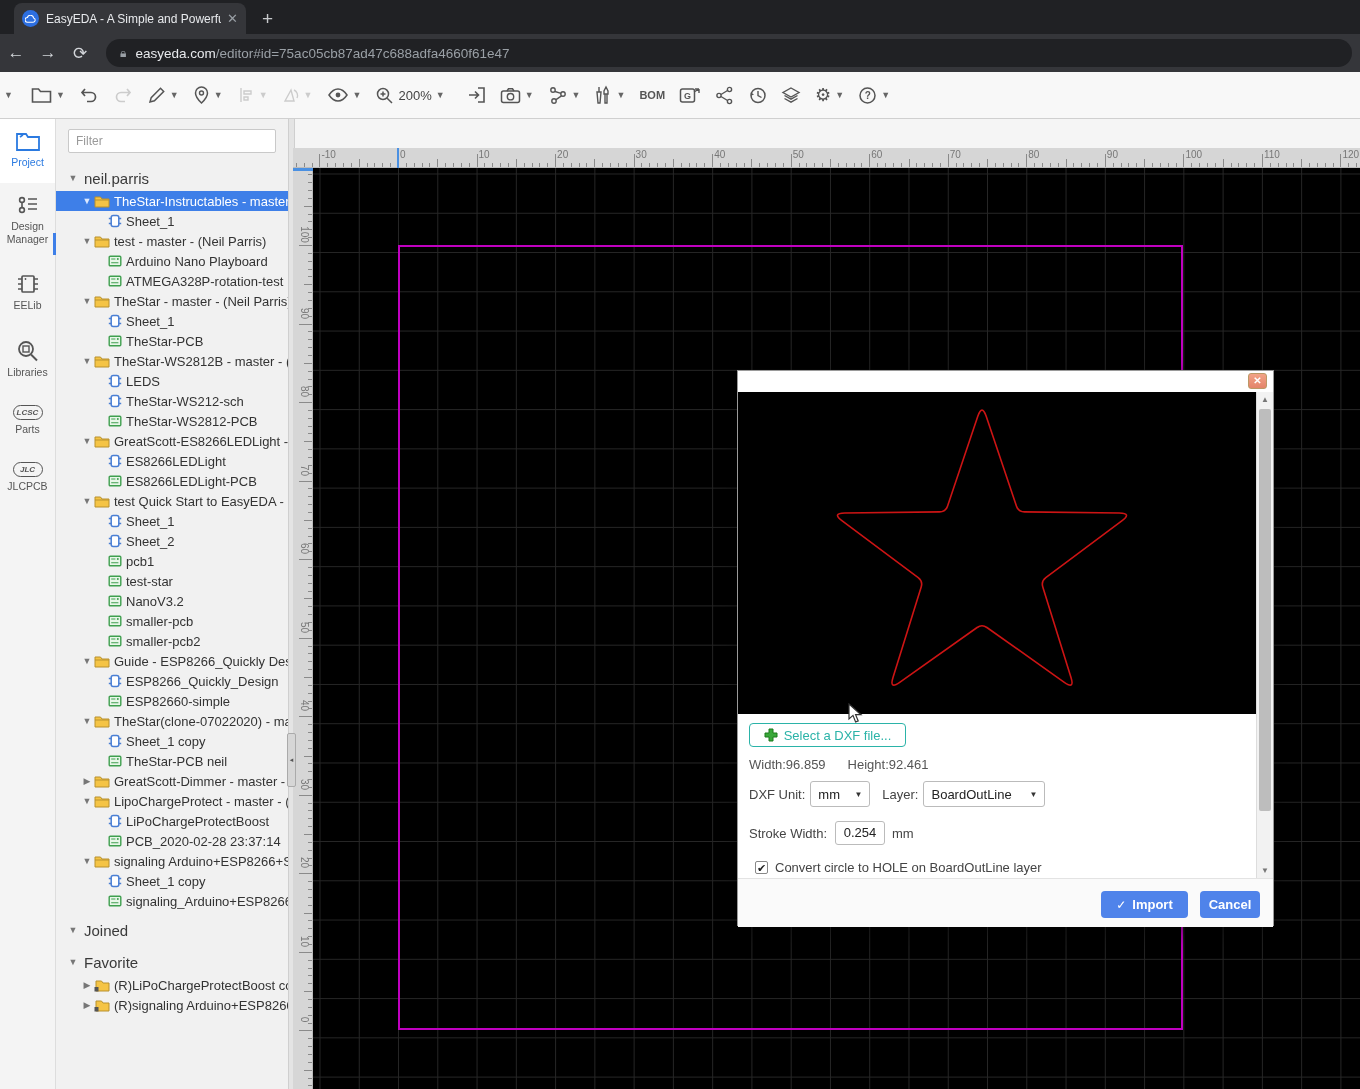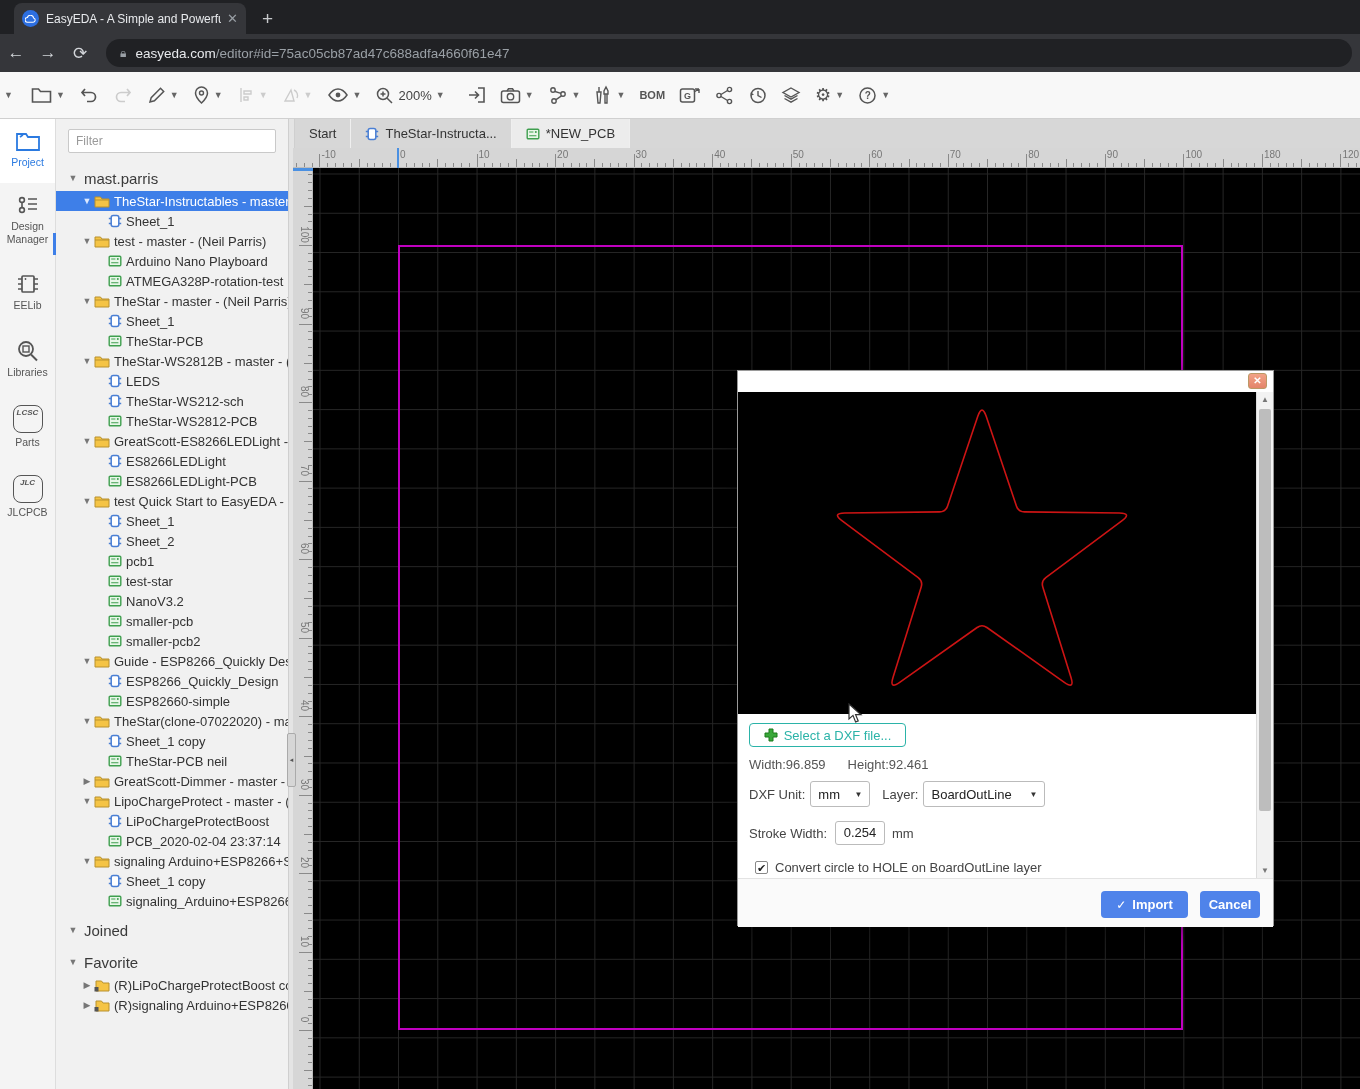--- a/index.html
+++ b/index.html
@@ -33,21 +33,21 @@
   .caret.dis{color:#ccc;}
   .tbtxt{font-size:13px;color:#444;margin-left:4px;}
   .bomtxt{font-size:11px;font-weight:bold;color:#555;}
   .gearglyph{font-size:18px;line-height:18px;}
 
   
   #rail{left:0;top:119px;width:56px;height:970px;background:#f4f4f4;border-right:1px solid #ddd;}
   .railitem{width:100%;padding:12px 0 14px 0;text-align:center;color:#555;font-size:10.5px;line-height:1.25;}
   .railitem.active{background:#fff;color:#2b7ae0;}
   .railitem svg{display:block;margin:0 auto 3px auto;}
-  .railoval{display:block;margin:0 auto 3px auto;width:30px;height:28px;border:1.5px solid #555;border-radius:8px;font-size:8px;font-weight:bold;font-style:italic;color:#555;line-height:13px;}
+  .railoval{display:block;margin:0 auto 3px auto;width:30px;height:15px;border:1.5px solid #555;border-radius:8px;font-size:8px;font-weight:bold;font-style:italic;color:#555;line-height:13px;}
   #panel-indicator{left:53px;top:233px;width:3px;height:22px;background:#3e7fe8;}
 
   
   #panel{left:56px;top:119px;width:232px;height:970px;background:#f1f1f1;overflow:hidden;}
   #wsrow{display:flex;align-items:center;padding:14px 10px 0 12px;font-size:13.5px;color:#444;}
   #wsdrop{margin-left:22px;color:#333;}
   #wsdrop .caret{font-size:9px;color:#444;}
   #filter{margin:10px 10px 0 12px;width:208px;height:24px;border:1px solid #c9c9c9;border-radius:2px;background:#fff;font-size:12px;color:#333;padding:0 7px;}
   #filter::placeholder{color:#9a9a9a;}
   #tree{margin-top:12px;}
@@ -291,21 +291,21 @@
       <div class="railitem"><span class="railoval">JLC</span><span>JLCPCB</span></div>
     </div>
   <div class="abs" id="panel-indicator"></div>
 
   <div class="abs" id="panel">
     <input id="filter" placeholder="Filter" style="">
     <div id="tree">
         <div class="trow root" style="padding-left: 12px;">
           <span class="arr">▼</span>
           <span class="ticon"></span>
-          <span>mast.parris</span>
+          <span>neil.parris</span>
         </div>
         <div class="trow sel" style="padding-left: 26px;">
           <span class="arr">▼</span>
           <span class="ticon">
             <svg width="16" height="13" viewBox="0 0 16 13">
               <path d="M1 2h5.5L8 4h7v8H1z" fill="#f5c445" stroke="#b8912e" stroke-width="1"></path>
               <path d="M1 5h14" stroke="#b8912e" stroke-width="1"></path>
             </svg>
           </span>
           <span>TheStar-Instructables - master - (N</span>
@@ -634,21 +634,21 @@
         </div>
         <div class="trow" style="padding-left: 40px;">
           <span class="arr"></span>
           <span class="ticon">
             <svg width="14" height="14" viewBox="0 0 14 14">
               <rect x="1.2" y="2.2" width="11.6" height="9.6" rx="1" fill="#e8f6e8" stroke="#3f9f4f" stroke-width="1.4"></rect>
               <path d="M3.2 5h4.2M3.2 8.8h7.2" stroke="#3f9f4f" stroke-width="1.1"></path>
               <circle cx="9.8" cy="5" r="1" fill="#3f9f4f"></circle>
             </svg>
           </span>
-          <span>PCB_2020-02-04 23:37:14</span>
+          <span>PCB_2020-02-28 23:37:14</span>
         </div>
         <div class="trow" style="padding-left: 26px;">
           <span class="arr">▼</span>
           <span class="ticon">
             <svg width="16" height="13" viewBox="0 0 16 13">
               <path d="M1 2h5.5L8 4h7v8H1z" fill="#f5c445" stroke="#b8912e" stroke-width="1"></path>
               <path d="M1 5h14" stroke="#b8912e" stroke-width="1"></path>
             </svg>
           </span>
           <span>signaling Arduino+ESP8266+SIM8</span>
@@ -702,44 +702,20 @@
               <rect x="0.5" y="8" width="4" height="4.5" fill="#555"></rect>
             </svg>
           </span>
           <span>(R)signaling Arduino+ESP8266+SI</span>
         </div>
       </div>
   </div>
 
   <div class="abs" id="gutter"></div>
 
-  <div class="abs" id="doctabs">
-      <div class="dtab">
-        <span>Start</span>
-      </div>
-      <div class="dtab">
-        <span class="ticon">
-          <svg width="14" height="14" viewBox="0 0 14 14">
-            <rect x="3.2" y="1.6" width="7.6" height="10.8" rx="2" fill="#fff" stroke="#4a7fd4" stroke-width="1.5"></rect>
-            <path d="M0.8 4.6h2.4M0.8 9.4h2.4M10.8 4.6h2.4M10.8 9.4h2.4" stroke="#4a7fd4" stroke-width="1.5"></path>
-          </svg>
-        </span>
-        <span>TheStar-Instructa...</span>
-      </div>
-      <div class="dtab active">
-        <span class="ticon">
-          <svg width="14" height="14" viewBox="0 0 14 14">
-            <rect x="1.2" y="2.2" width="11.6" height="9.6" rx="1" fill="#e8f6e8" stroke="#3f9f4f" stroke-width="1.4"></rect>
-            <path d="M3.2 5h4.2M3.2 8.8h7.2" stroke="#3f9f4f" stroke-width="1.1"></path>
-            <circle cx="9.8" cy="5" r="1" fill="#3f9f4f"></circle>
-          </svg>
-        </span>
-        <span>*NEW_PCB</span>
-      </div>
-    </div>
 
   <div class="abs" id="hruler">
       <div class="htick" style="left: 2.898px; height: 4.5px;"></div>
       <div class="htick" style="left: 10.752px; height: 4.5px;"></div>
       <div class="htick" style="left: 18.606px; height: 4.5px;"></div>
       <div class="htick" style="left: 26.46px; height: 13px;"></div>
       <span class="hlab" style="left: 28.46px;">-10</span>
       <div class="htick" style="left: 34.314px; height: 4.5px;"></div>
       <div class="htick" style="left: 42.168px; height: 4.5px;"></div>
       <div class="htick" style="left: 50.022px; height: 4.5px;"></div>
@@ -864,21 +840,21 @@
       <div class="htick" style="left: 898.254px; height: 4.5px;"></div>
       <div class="htick" style="left: 906.108px; height: 4.5px;"></div>
       <div class="htick" style="left: 913.962px; height: 4.5px;"></div>
       <div class="htick" style="left: 921.816px; height: 4.5px;"></div>
       <div class="htick" style="left: 929.67px; height: 8px;"></div>
       <div class="htick" style="left: 937.524px; height: 4.5px;"></div>
       <div class="htick" style="left: 945.378px; height: 4.5px;"></div>
       <div class="htick" style="left: 953.232px; height: 4.5px;"></div>
       <div class="htick" style="left: 961.086px; height: 4.5px;"></div>
       <div class="htick" style="left: 968.94px; height: 13px;"></div>
-      <span class="hlab" style="left: 970.94px;">180</span>
+      <span class="hlab" style="left: 970.94px;">110</span>
       <div class="htick" style="left: 976.794px; height: 4.5px;"></div>
       <div class="htick" style="left: 984.648px; height: 4.5px;"></div>
       <div class="htick" style="left: 992.502px; height: 4.5px;"></div>
       <div class="htick" style="left: 1000.36px; height: 4.5px;"></div>
       <div class="htick" style="left: 1008.21px; height: 8px;"></div>
       <div class="htick" style="left: 1016.06px; height: 4.5px;"></div>
       <div class="htick" style="left: 1023.92px; height: 4.5px;"></div>
       <div class="htick" style="left: 1031.77px; height: 4.5px;"></div>
       <div class="htick" style="left: 1039.63px; height: 4.5px;"></div>
       <div class="htick" style="left: 1047.48px; height: 13px;"></div>

